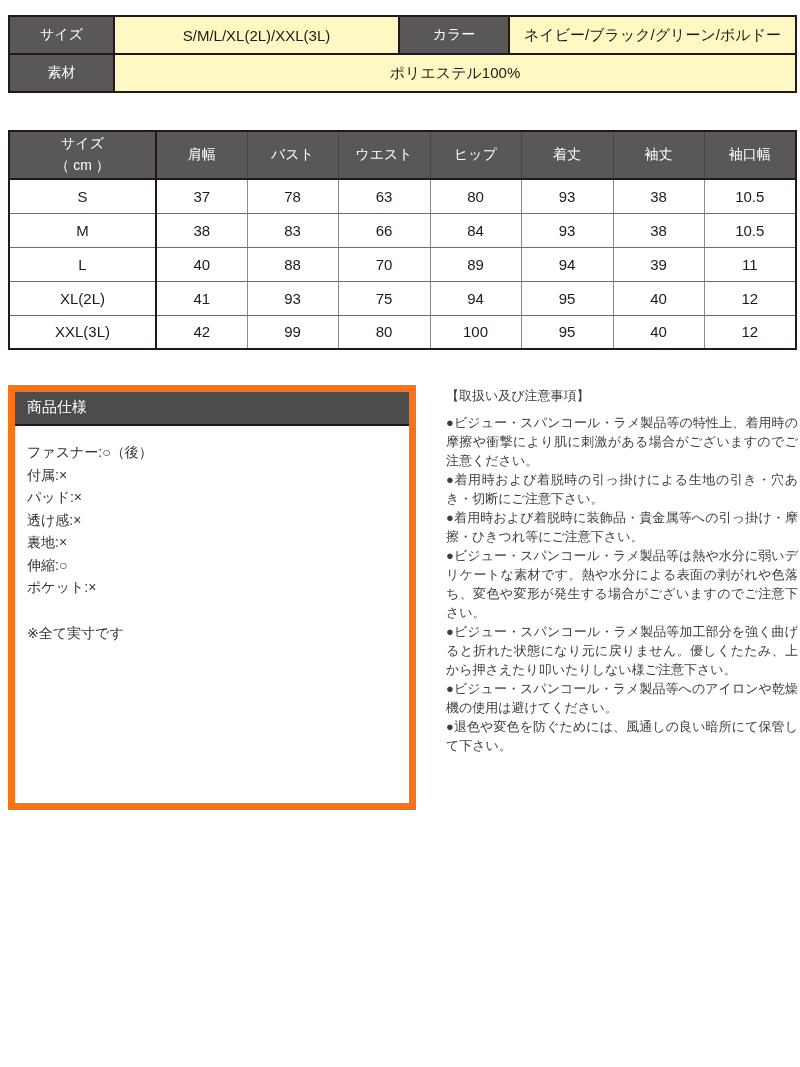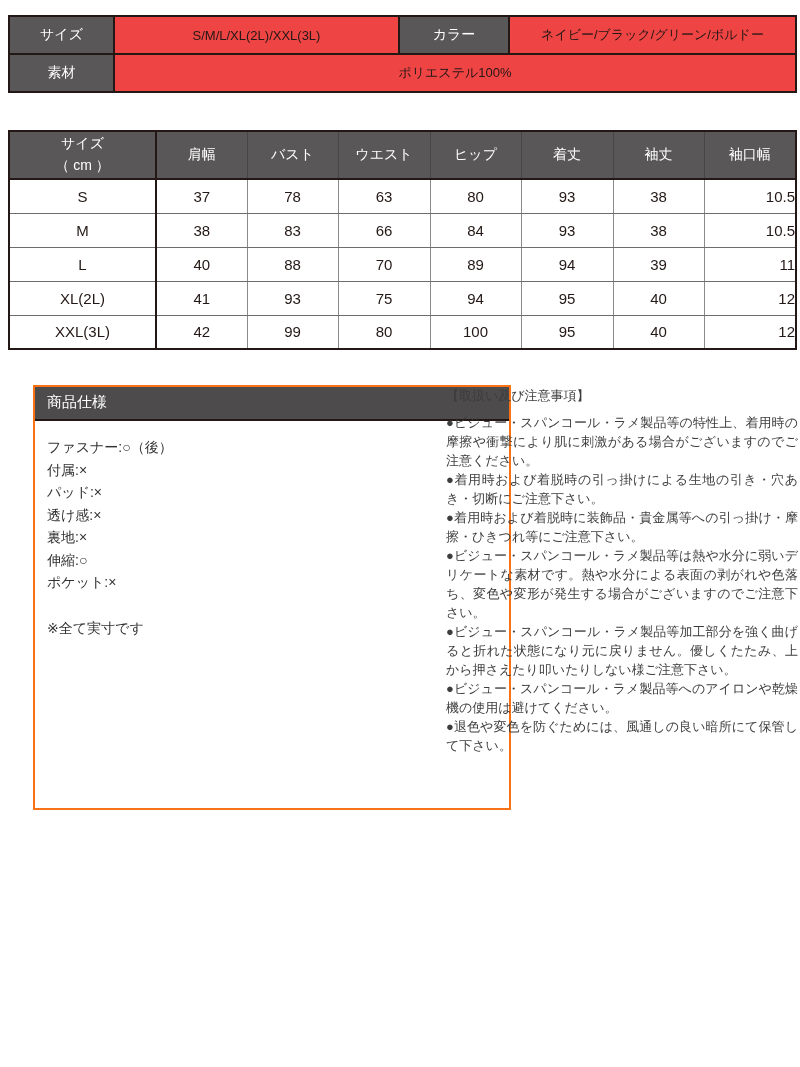--- a/index.html
+++ b/index.html
@@ -15,22 +15,22 @@
 
   
   .info-table {
     position: absolute; left: 8px; top: 15px; width: 787px;
     border-collapse: collapse; table-layout: fixed;
   }
   .info-table td {
     border: 2px solid #231815;
     height: 38px;
     text-align: center; vertical-align: middle;
-    font-size: 13px;
-    background: #ef4444;
+    font-size: 15px;
+    background: #fef9c3;
   }
   .info-table td.hdr {
     background: #595757; color: #ffffff; font-size: 14px;
   }
 
   
   .size-table {
     position: absolute; left: 8px; top: 130px; width: 787px;
     border-collapse: collapse; table-layout: fixed;
     border: 2px solid #231815;
@@ -45,28 +45,28 @@
   }
   .size-table th.col-size { border-right: 2px solid #231815; }
   .size-table th:last-child { border-right: none; }
   .size-table td {
     height: 34px; text-align: center; vertical-align: middle;
     font-size: 15px; background: #ffffff;
     border-right: 1px solid #8a8a8a;
     border-bottom: 1px solid #6e6c6c;
   }
   .size-table td.col-size { border-right: 2px solid #231815; }
-  .size-table td:last-child { border-right: none; text-align: right; }
+  .size-table td:last-child { border-right: none; }
   .size-table tr:last-child td { border-bottom: none; }
 
   
   .spec-box {
     position: absolute; left: 8px; top: 385px;
-    width: 478px; height: 425px;
-    border: 2px solid #f97316; background: #ffffff; margin-left: 25px;
+    width: 408px; height: 425px;
+    border: 7px solid #f97316; background: #ffffff;
   }
   .spec-box-header {
     background: #4d4b4b; color: #ffffff;
     font-size: 15px; padding: 6px 12px 7px 12px;
     border-bottom: 2px solid #231815;
   }
   .spec-box-body {
     padding: 15px 12px; font-size: 14px; color: #333333;
   }
   .spec-item { line-height: 22.5px; }

